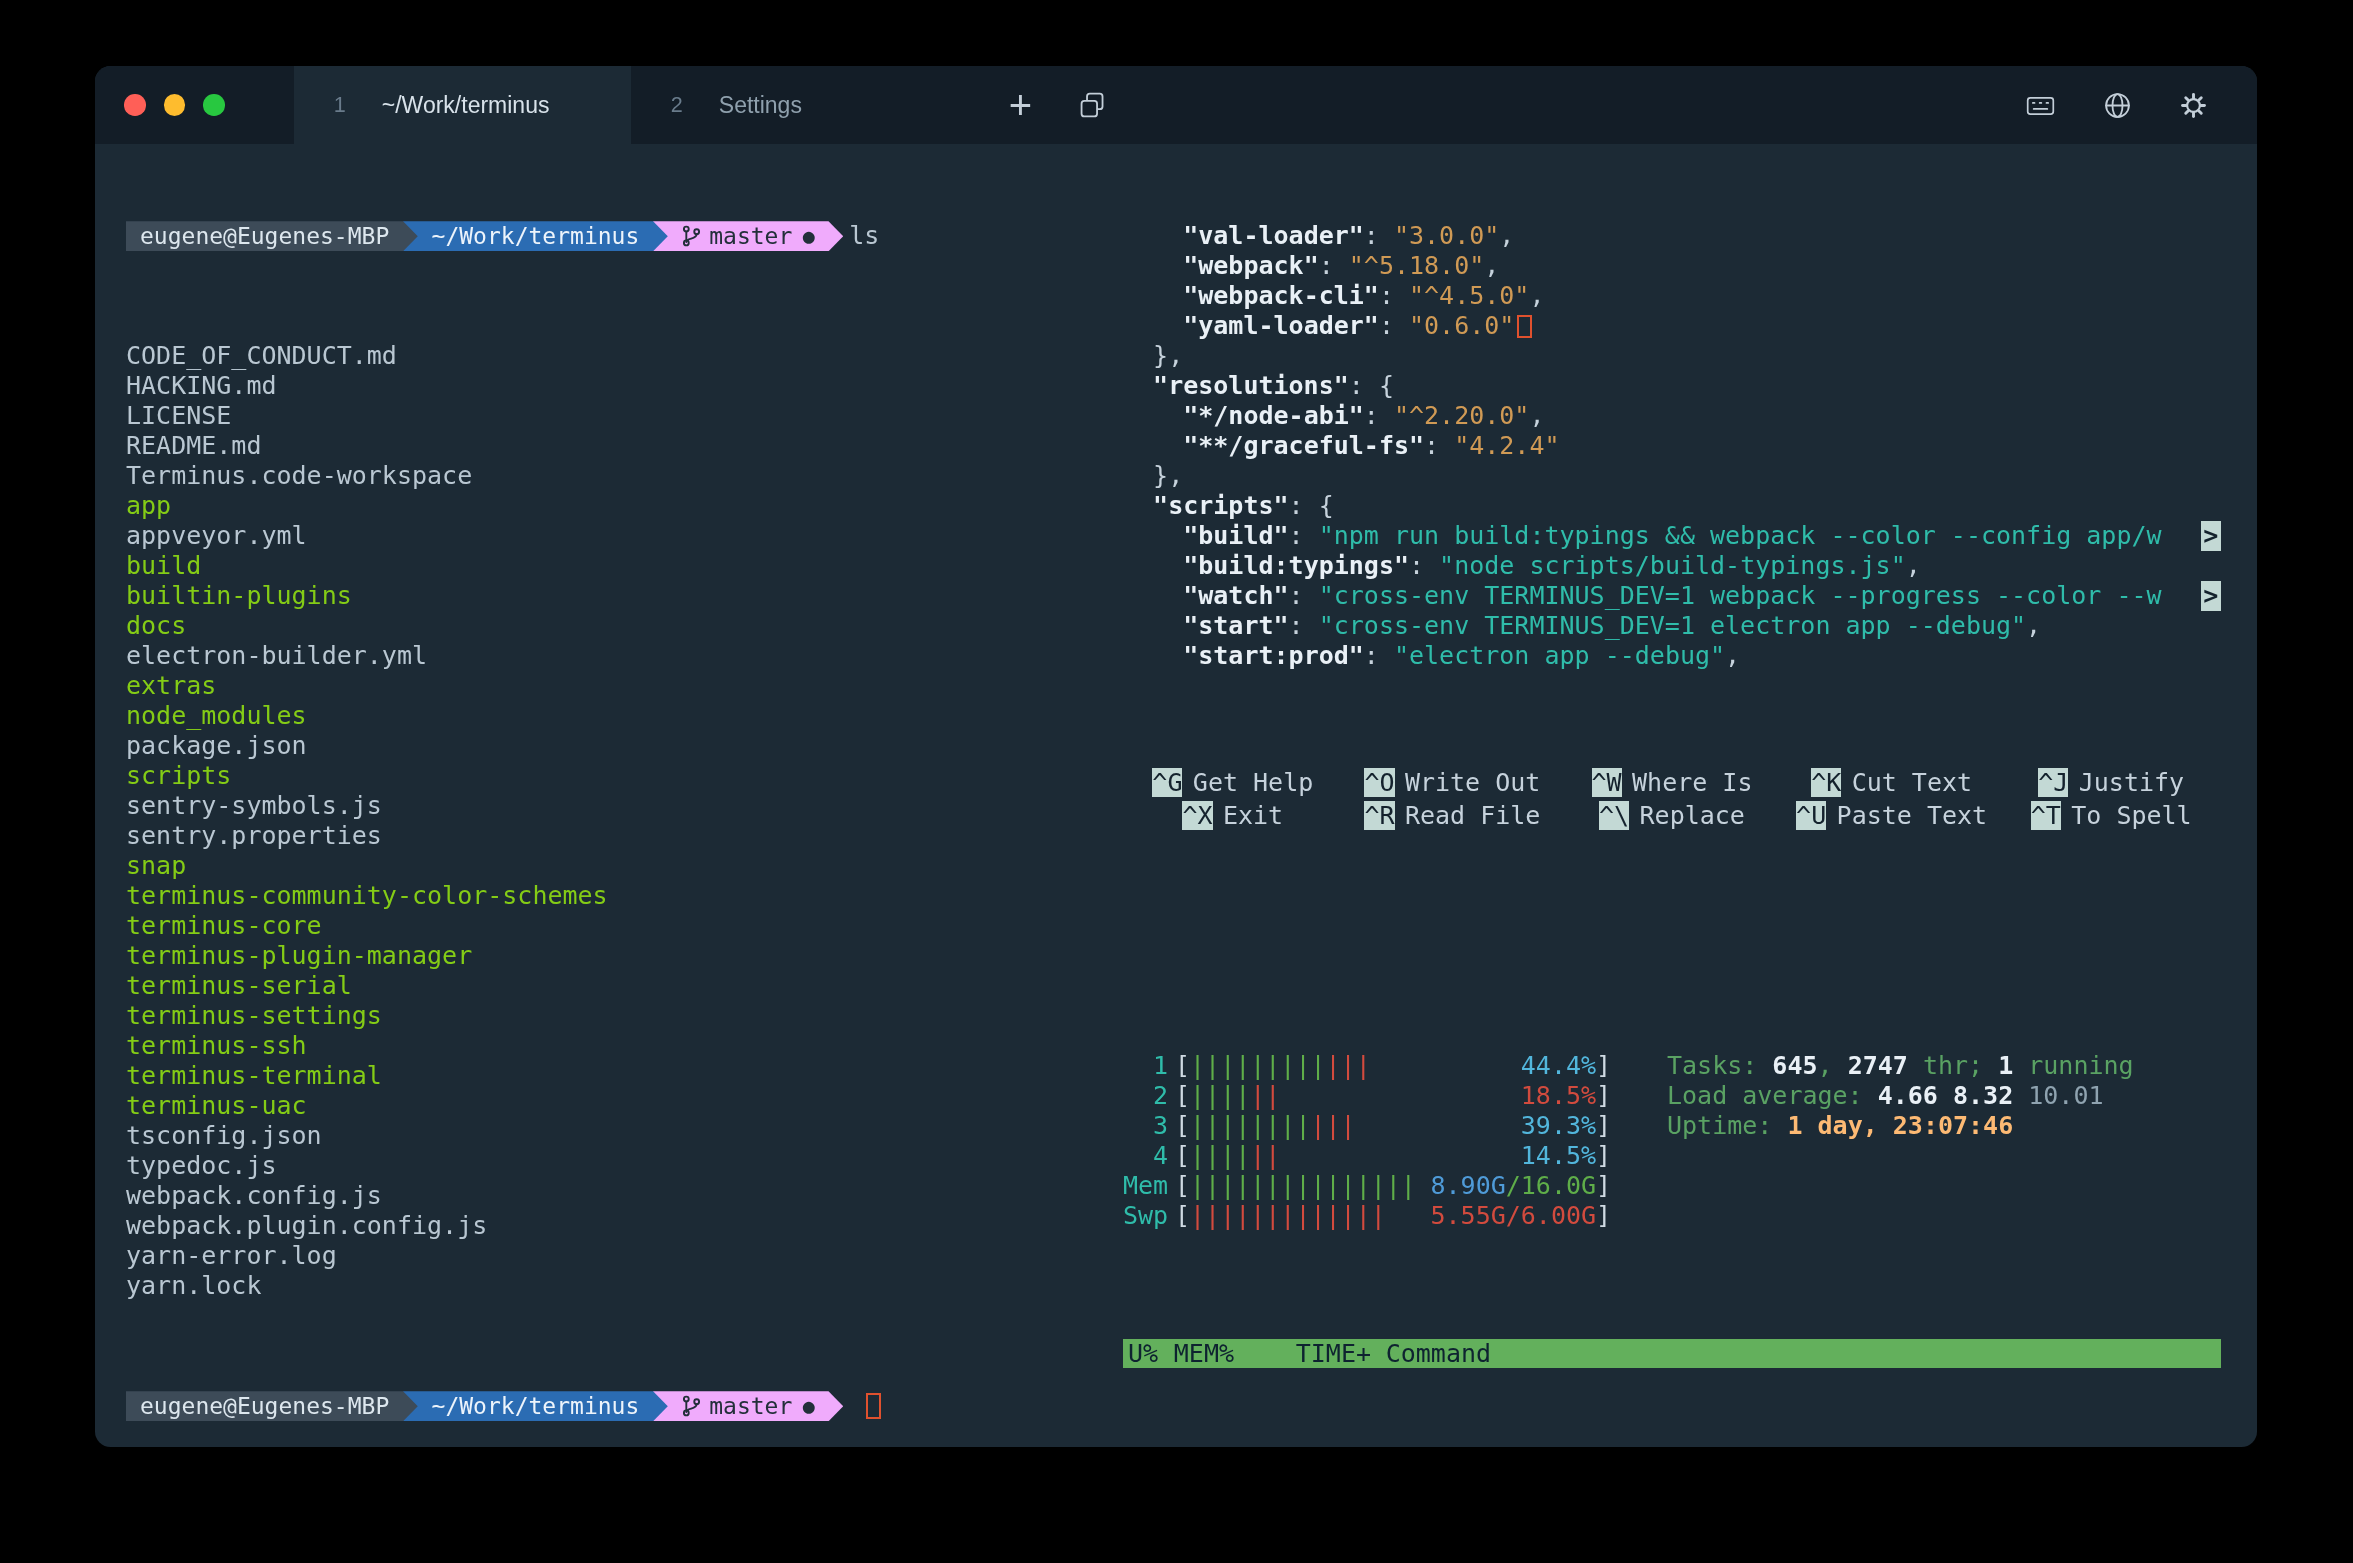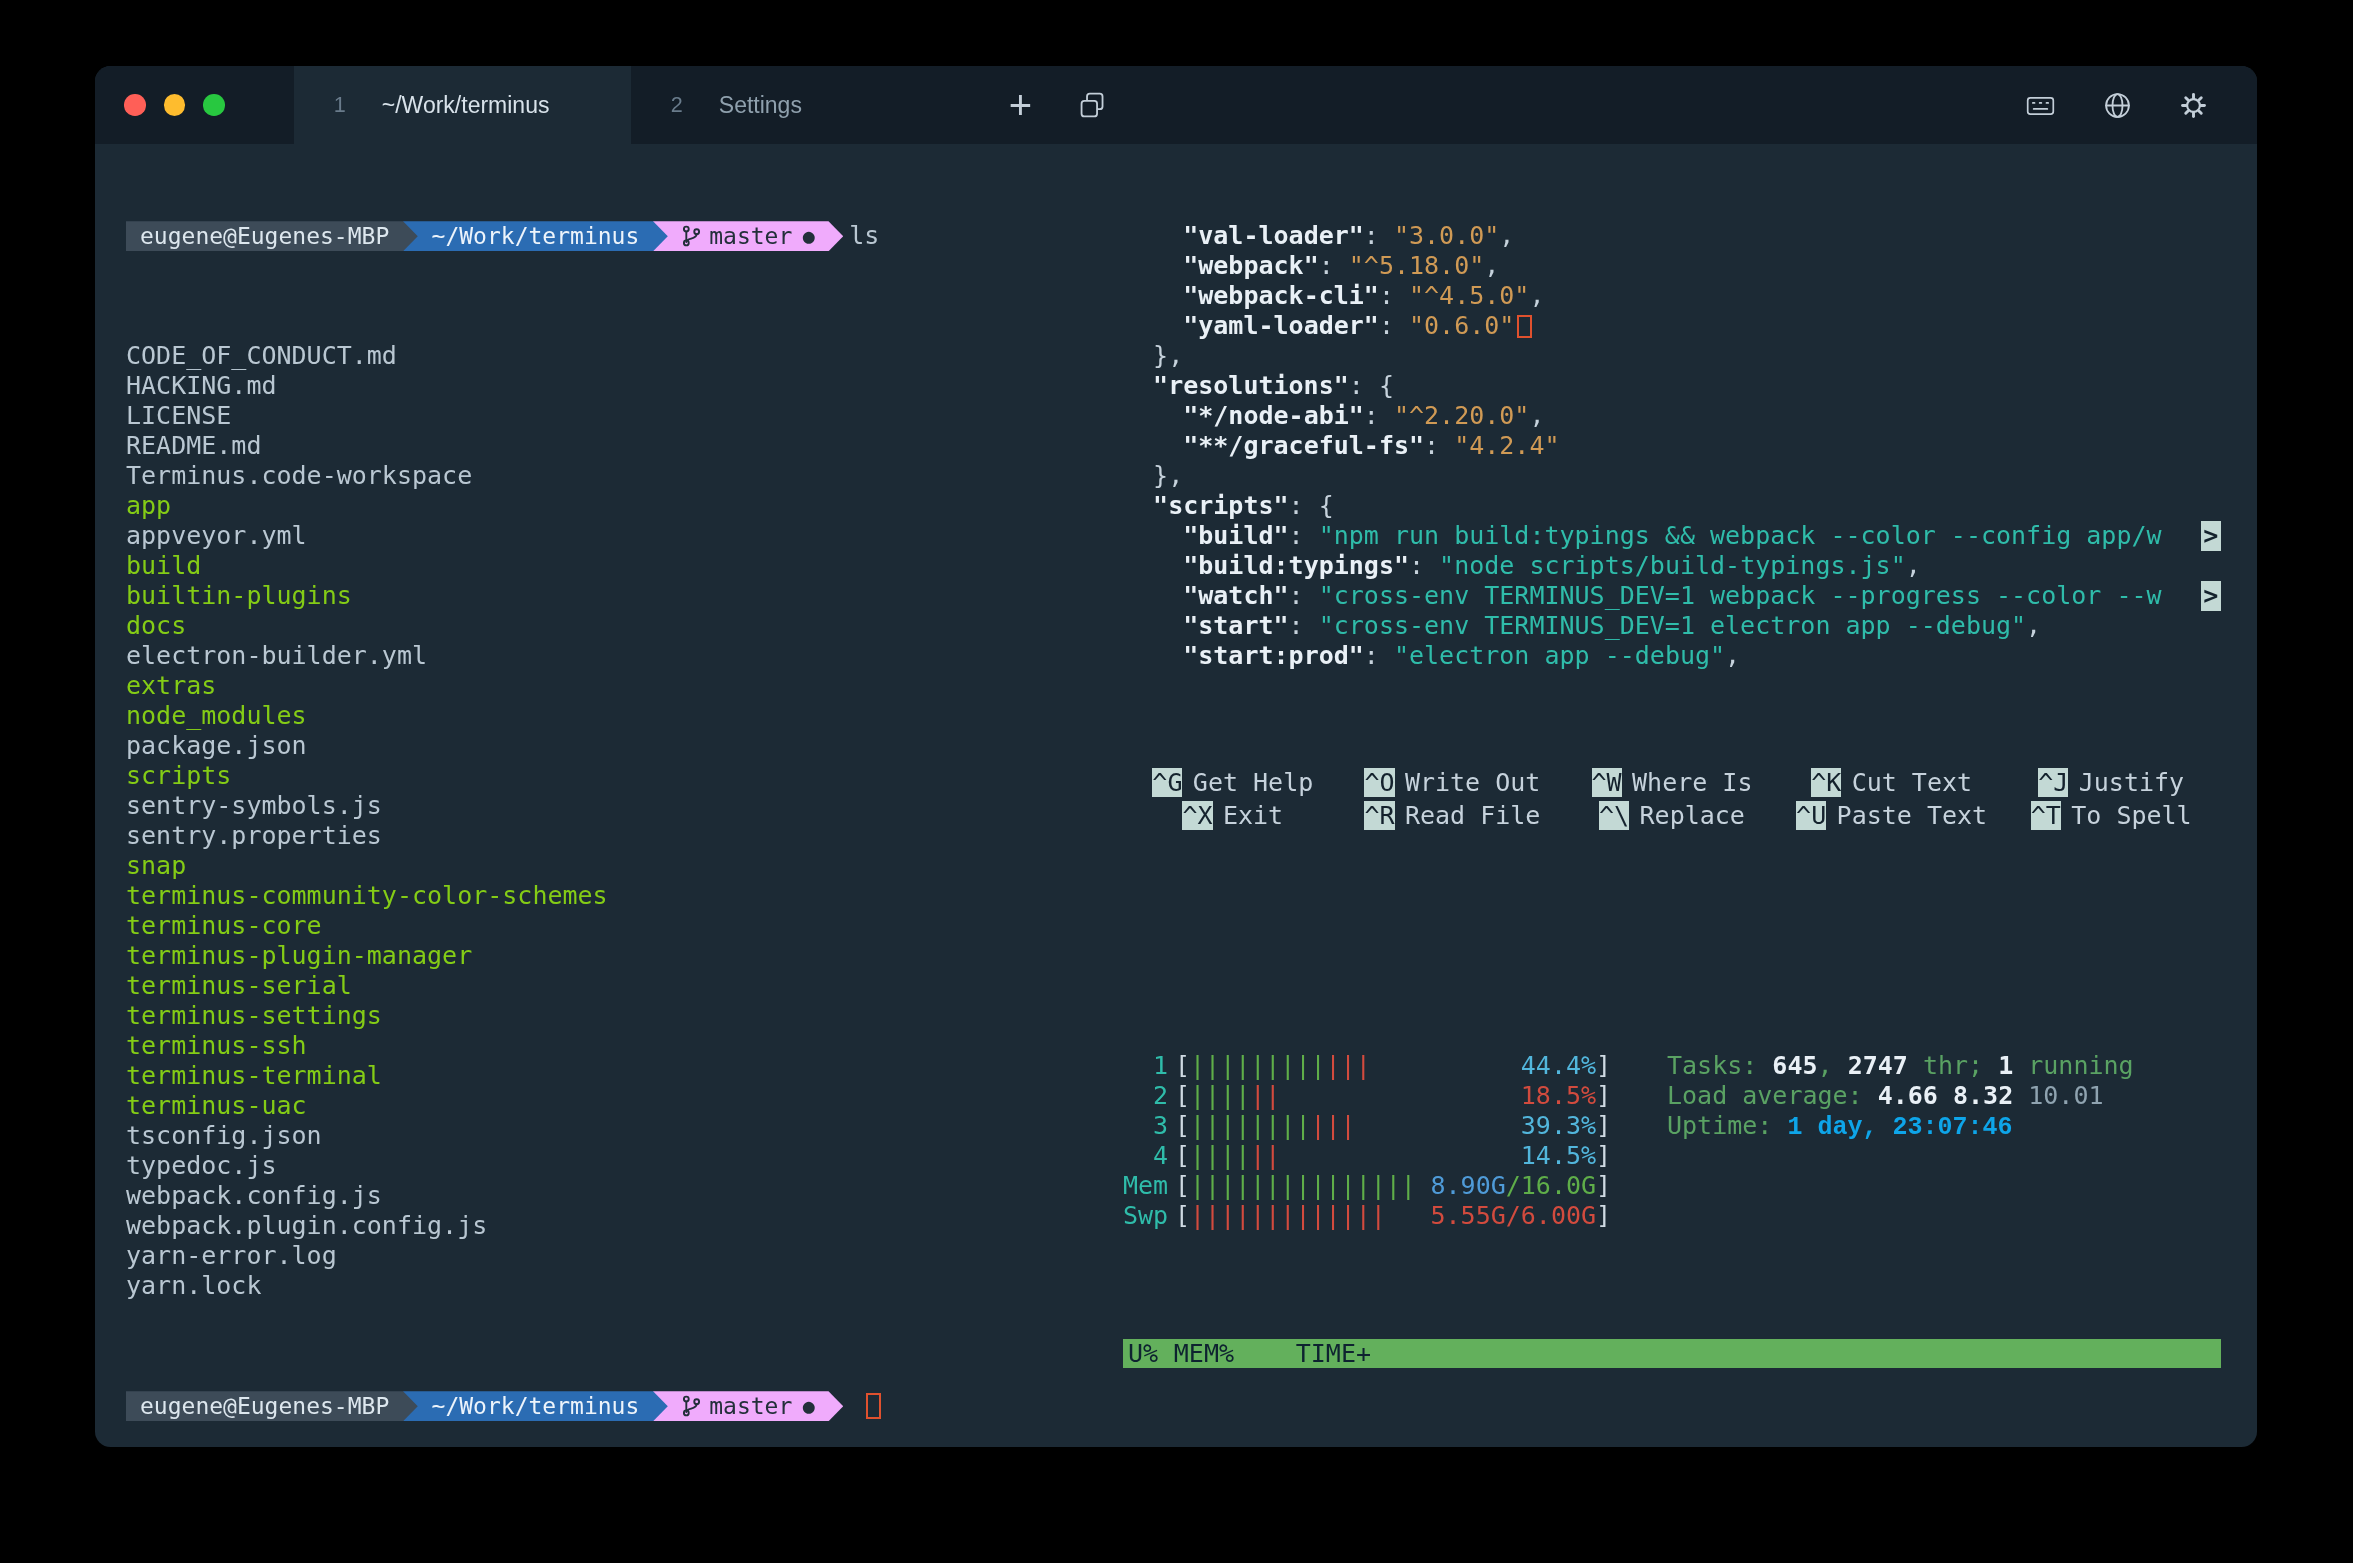--- a/index.html
+++ b/index.html
@@ -64,21 +64,21 @@
   .mlabel { width:52px; text-align:right; padding-right:7px; color:#2fbcaa; }
   .mbrk { color:#cfdae3; }
   .mbar { display:flex; width:406px; overflow:hidden; }
   .pipes-g { color:#5fae49; } .pipes-r { color:#d24b3e; }
   .mspace { flex:1; }
   .mpct.cyan { color:#52b6dc; } .mpct.red { color:#d24b3e; }
   .mem-used { color:#4f9bd8; } .mem-tot { color:#5fae49; } .swp-val { color:#d24b3e; }
   .stats { margin-left:29px; }
   .sline { height:30px; line-height:30px; white-space:pre; }
   .st-lbl { color:#5aa263; } .st-b { color:#e9f0f6; font-weight:bold; }
-  .st-dim { color:#8fa3b0; } .st-bc { color:#0ea5e9; font-weight:bold;font-family:Liberation Mono, monospace; }
+  .st-dim { color:#8fa3b0; } .st-bc { color:#fdba74; font-weight:bold; }
   .ptable { margin-top:48px; }
   .prow { display:flex; height:29px; line-height:29px; white-space:pre; color:#b9c7d2; }
   .prow.phead { background:#63b05c; color:#0e2330; }
   .c1 { width:35px; text-align:right; } .c2 { width:76px; text-align:right; }
   .c3 { width:137px; text-align:right; } .c4 { flex:1; padding-left:14.7px; overflow:hidden; }
 </style>
 </head>
 <body>
 
 <div class="window">
@@ -177,20 +177,20 @@
       <div class="nano">
         <div id="nano-buffer"><div class="nline"><span class="tk-p">    </span><span class="tk-k">"val-loader"</span><span class="tk-p">: </span><span class="tk-v">"3.0.0"</span><span class="tk-p">,</span></div><div class="nline"><span class="tk-p">    </span><span class="tk-k">"webpack"</span><span class="tk-p">: </span><span class="tk-v">"^5.18.0"</span><span class="tk-p">,</span></div><div class="nline"><span class="tk-p">    </span><span class="tk-k">"webpack-cli"</span><span class="tk-p">: </span><span class="tk-v">"^4.5.0"</span><span class="tk-p">,</span></div><div class="nline"><span class="tk-p">    </span><span class="tk-k">"yaml-loader"</span><span class="tk-p">: </span><span class="tk-v">"0.6.0"</span><span class="block-cursor"></span></div><div class="nline"><span class="tk-p">  },</span></div><div class="nline"><span class="tk-p">  </span><span class="tk-k">"resolutions"</span><span class="tk-p">: {</span></div><div class="nline"><span class="tk-p">    </span><span class="tk-k">"*/node-abi"</span><span class="tk-p">: </span><span class="tk-v">"^2.20.0"</span><span class="tk-p">,</span></div><div class="nline"><span class="tk-p">    </span><span class="tk-k">"**/graceful-fs"</span><span class="tk-p">: </span><span class="tk-v">"4.2.4"</span></div><div class="nline"><span class="tk-p">  },</span></div><div class="nline"><span class="tk-p">  </span><span class="tk-k">"scripts"</span><span class="tk-p">: {</span></div><div class="nline"><span class="tk-p">    </span><span class="tk-k">"build"</span><span class="tk-p">: </span><span class="tk-s">"npm run build:typings &amp;&amp; webpack --color --config app/w</span><span class="wrapmark">&gt;</span></div><div class="nline"><span class="tk-p">    </span><span class="tk-k">"build:typings"</span><span class="tk-p">: </span><span class="tk-s">"node scripts/build-typings.js"</span><span class="tk-p">,</span></div><div class="nline"><span class="tk-p">    </span><span class="tk-k">"watch"</span><span class="tk-p">: </span><span class="tk-s">"cross-env TERMINUS_DEV=1 webpack --progress --color --w</span><span class="wrapmark">&gt;</span></div><div class="nline"><span class="tk-p">    </span><span class="tk-k">"start"</span><span class="tk-p">: </span><span class="tk-s">"cross-env TERMINUS_DEV=1 electron app --debug"</span><span class="tk-p">,</span></div><div class="nline"><span class="tk-p">    </span><span class="tk-k">"start:prod"</span><span class="tk-p">: </span><span class="tk-s">"electron app --debug"</span><span class="tk-p">,</span></div></div>
         <div class="nano-shortcuts" id="nano-shortcuts"><div class="sc"><span class="keycap">^G</span><span class="sclabel">Get Help</span></div><div class="sc"><span class="keycap">^O</span><span class="sclabel">Write Out</span></div><div class="sc"><span class="keycap">^W</span><span class="sclabel">Where Is</span></div><div class="sc"><span class="keycap">^K</span><span class="sclabel">Cut Text</span></div><div class="sc"><span class="keycap">^J</span><span class="sclabel">Justify</span></div><div class="sc"><span class="keycap">^X</span><span class="sclabel">Exit</span></div><div class="sc"><span class="keycap">^R</span><span class="sclabel">Read File</span></div><div class="sc"><span class="keycap">^\</span><span class="sclabel">Replace</span></div><div class="sc"><span class="keycap">^U</span><span class="sclabel">Paste Text</span></div><div class="sc"><span class="keycap">^T</span><span class="sclabel">To Spell</span></div></div>
       </div>
 
       <div class="htop">
         <div class="htop-top">
           <div class="meters" id="htop-meters"><div class="mline"><span class="mlabel">1</span><span class="mbrk">[</span><span class="mbar"><span class="pipes-g">|||||||||</span><span class="pipes-r">|||</span><span class="mspace"></span><span class="mpct cyan">44.4%</span></span><span class="mbrk">]</span></div><div class="mline"><span class="mlabel">2</span><span class="mbrk">[</span><span class="mbar"><span class="pipes-g">||||</span><span class="pipes-r">||</span><span class="mspace"></span><span class="mpct red">18.5%</span></span><span class="mbrk">]</span></div><div class="mline"><span class="mlabel">3</span><span class="mbrk">[</span><span class="mbar"><span class="pipes-g">||||||||</span><span class="pipes-r">|||</span><span class="mspace"></span><span class="mpct cyan">39.3%</span></span><span class="mbrk">]</span></div><div class="mline"><span class="mlabel">4</span><span class="mbrk">[</span><span class="mbar"><span class="pipes-g">||||</span><span class="pipes-r">||</span><span class="mspace"></span><span class="mpct cyan">14.5%</span></span><span class="mbrk">]</span></div><div class="mline"><span class="mlabel">Mem</span><span class="mbrk">[</span><span class="mbar"><span class="pipes-g">|||||||||||||||</span><span class="mspace"></span><span class="mem-used">8.90G</span><span class="mem-tot">/16.0G</span></span><span class="mbrk">]</span></div><div class="mline"><span class="mlabel">Swp</span><span class="mbrk">[</span><span class="mbar"><span class="pipes-r">|||||||||||||</span><span class="mspace"></span><span class="swp-val">5.55G</span><span class="swp-val">/6.00G</span></span><span class="mbrk">]</span></div></div>
           <div class="stats" id="htop-stats"><div class="sline"><span class="st-lbl">Tasks: </span><span class="st-b">645</span><span class="st-lbl">, </span><span class="st-b">2747</span><span class="st-lbl"> thr; </span><span class="st-b">1</span><span class="st-lbl"> running</span></div><div class="sline"><span class="st-lbl">Load average: </span><span class="st-b">4.66 </span><span class="st-b">8.32 </span><span class="st-dim">10.01</span></div><div class="sline"><span class="st-lbl">Uptime: </span><span class="st-bc">1 day, 23:07:46</span></div></div>
         </div>
-        <div class="ptable" id="htop-table"><div class="prow phead"><span class="c1">U%</span><span class="c2">MEM%</span><span class="c3">TIME+</span></div></div>
+        <div class="ptable" id="htop-table"><div class="prow phead"><span class="c1">U%</span><span class="c2">MEM%</span><span class="c3">TIME+</span><span class="c4">Command</span></div></div>
         
       </div>
     </div>
 
   </div>
 </div>
 
 
 </body></html>

